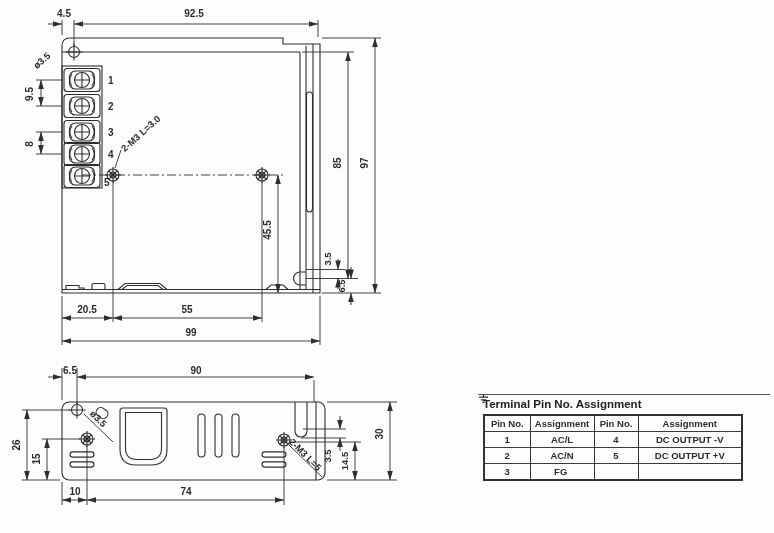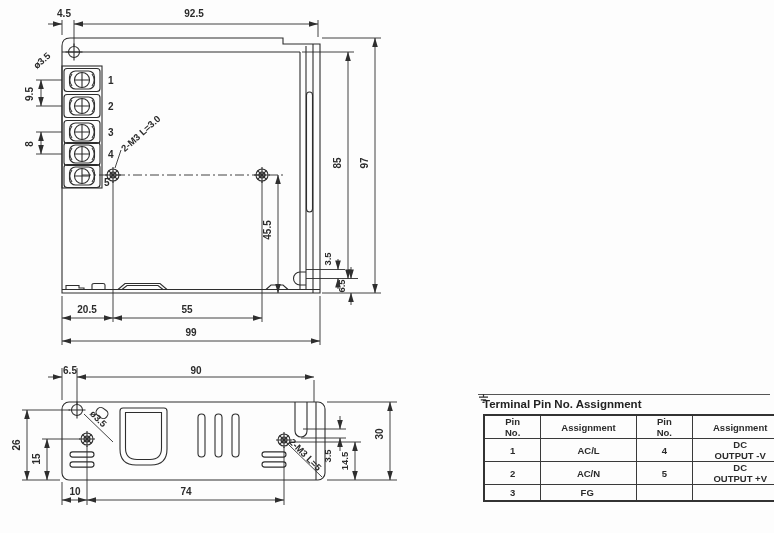--- a/index.html
+++ b/index.html
@@ -11,21 +11,21 @@
   .cl{stroke:#2e2e2e;fill:none;stroke-width:0.9px;stroke-dasharray:9 3 2 3;}
   .dt{font:bold 10px "Liberation Sans",sans-serif;fill:#2b2b2b;}
   .dts{font:bold 9.5px "Liberation Sans",sans-serif;fill:#2b2b2b;}
   .mid{text-anchor:middle;}
   
   #table-block{position:absolute;left:478px;top:394px;width:294px;}
   #table-rule{border-top:1.4px solid #555;width:292px;height:0;margin:0 0 3px 0;}
   #table-title{font:bold 11.5px "Liberation Sans",sans-serif;color:#222;margin:0 0 4px 5px;}
   table{border-collapse:collapse;margin-left:5px;}
   th,td{border:1.2px solid #3a3a3a;font:bold 9.5px "Liberation Sans",sans-serif;
-        color:#2b2b2b;text-align:center;height:15px;padding:0 20px;}
+        color:#2b2b2b;text-align:center;height:15px;padding:0 2px;}
   table{border:2px solid #333;}
   col.c1{width:46px;}col.c2{width:64px;}col.c3{width:44px;}col.c4{width:104px;}
 </style>
 </head>
 <body>
 
 <div id="page">
 
 <svg width="440" height="533" viewBox="0 0 440 533">
   <defs>

